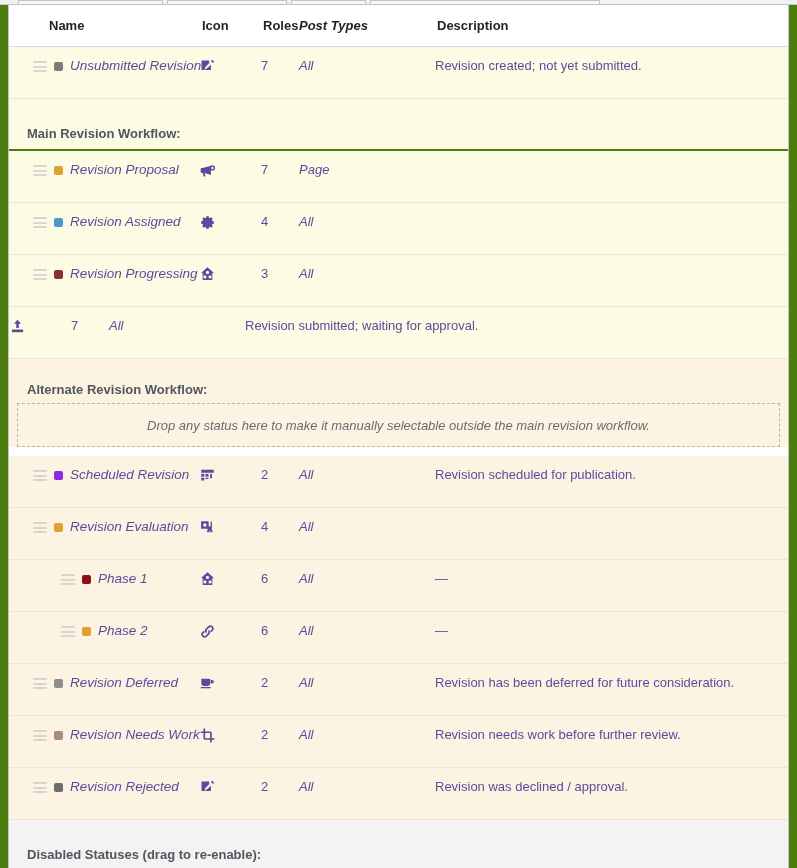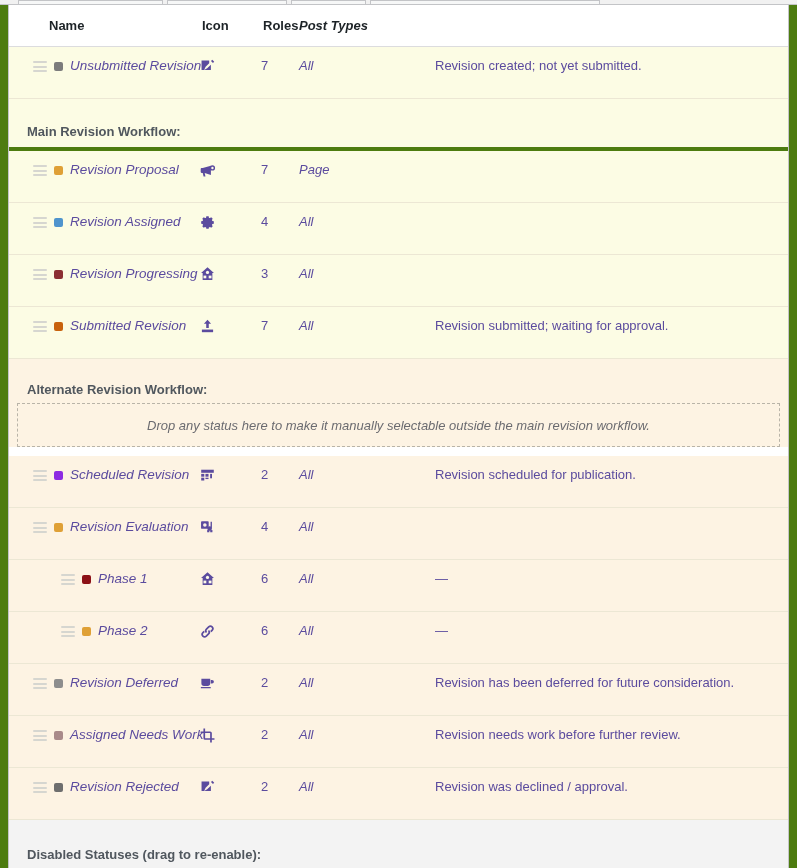--- a/index.html
+++ b/index.html
@@ -70,21 +70,21 @@
 
   
   .band {
     display: flex; align-items: flex-end;
     font-size: 13px; font-weight: bold; color: #50575e;
     padding: 0 0 8px 18px;
   }
   .band.main {
     background: #fcfce4;
     height: 52px;
-    border-bottom: 4px solid #4d7c0f;
+    border-bottom: 2px solid #4d7c0f;
   }
   .band.alt {
     background: #fdf3e3;
     height: 52px;
   }
   .band.disabled {
     background: #f3f3f3;
     height: 50px;
   }
 
@@ -159,20 +159,21 @@
     <div class="tabstub t4"></div>
   </div>
 
   <div class="table-wrap">
 
     <div class="thead">
       <div class="c-name">Name</div>
       <div class="c-icon">Icon</div>
       <div class="c-roles">Roles</div>
       <div class="c-types">Post Types</div>
+      <div class="c-desc">Description</div>
     </div>
 
     <div id="body-slot">
         <div class="row yellow">
           <div class="c-name cell">
             <div class="inner">
               <span class="drag-handle">
                 <i></i>
                 <i></i>
                 <i></i>
@@ -263,31 +264,20 @@
                 <rect x="5.3" y="11.3" width="3.3" height="3.2" fill="#fdfbe8"></rect>
                 <rect x="11.4" y="11.3" width="3.3" height="3.2" fill="#fdfbe8"></rect>
               </svg>
             </span>
           </div>
           <div class="c-roles cell num">3</div>
           <div class="c-types cell ptype">All</div>
           <div class="c-desc cell desc"></div>
         </div>
         <div class="row yellow">
-          <div class="c-name cell">
-            <div class="inner">
-              <span class="drag-handle">
-                <i></i>
-                <i></i>
-                <i></i>
-              </span>
-              <span class="dot" style="background:#c8620d"></span>
-              <span class="sname">Submitted Revision</span>
-            </div>
-          </div>
           <div class="c-icon cell">
             <span class="ico">
               <svg width="17" height="17" viewBox="0 0 20 20" fill="#5b4b9e">
                 <path d="M10 2.2l4.2 4.6h-2.7v5.1H8.5V6.8H5.8L10 2.2z"></path>
                 <path d="M3.4 13.6h13.2v3.1H3.4z"></path>
               </svg>
             </span>
           </div>
           <div class="c-roles cell num">7</div>
           <div class="c-types cell ptype">All</div>
@@ -429,21 +419,21 @@
         </div>
         <div class="row cream">
           <div class="c-name cell">
             <div class="inner">
               <span class="drag-handle">
                 <i></i>
                 <i></i>
                 <i></i>
               </span>
               <span class="dot" style="background:#a98a8a"></span>
-              <span class="sname">Assigned Needs Work</span>
+              <span class="sname">Revision Needs Work</span>
             </div>
           </div>
           <div class="c-icon cell">
             <span class="ico">
               <svg width="17" height="17" viewBox="0 0 20 20" fill="#5b4b9e">
                 <path d="M5.2 1.9h2v11.2h11v2h-11a2 2 0 01-2-2V1.9z"></path>
                 <path d="M1.9 5.2h11.2a2 2 0 012 2v11h-2V7.2H1.9v-2z"></path>
                 <circle cx="10" cy="10" r="1.6" fill="#fdf3e3"></circle>
               </svg>
             </span>

